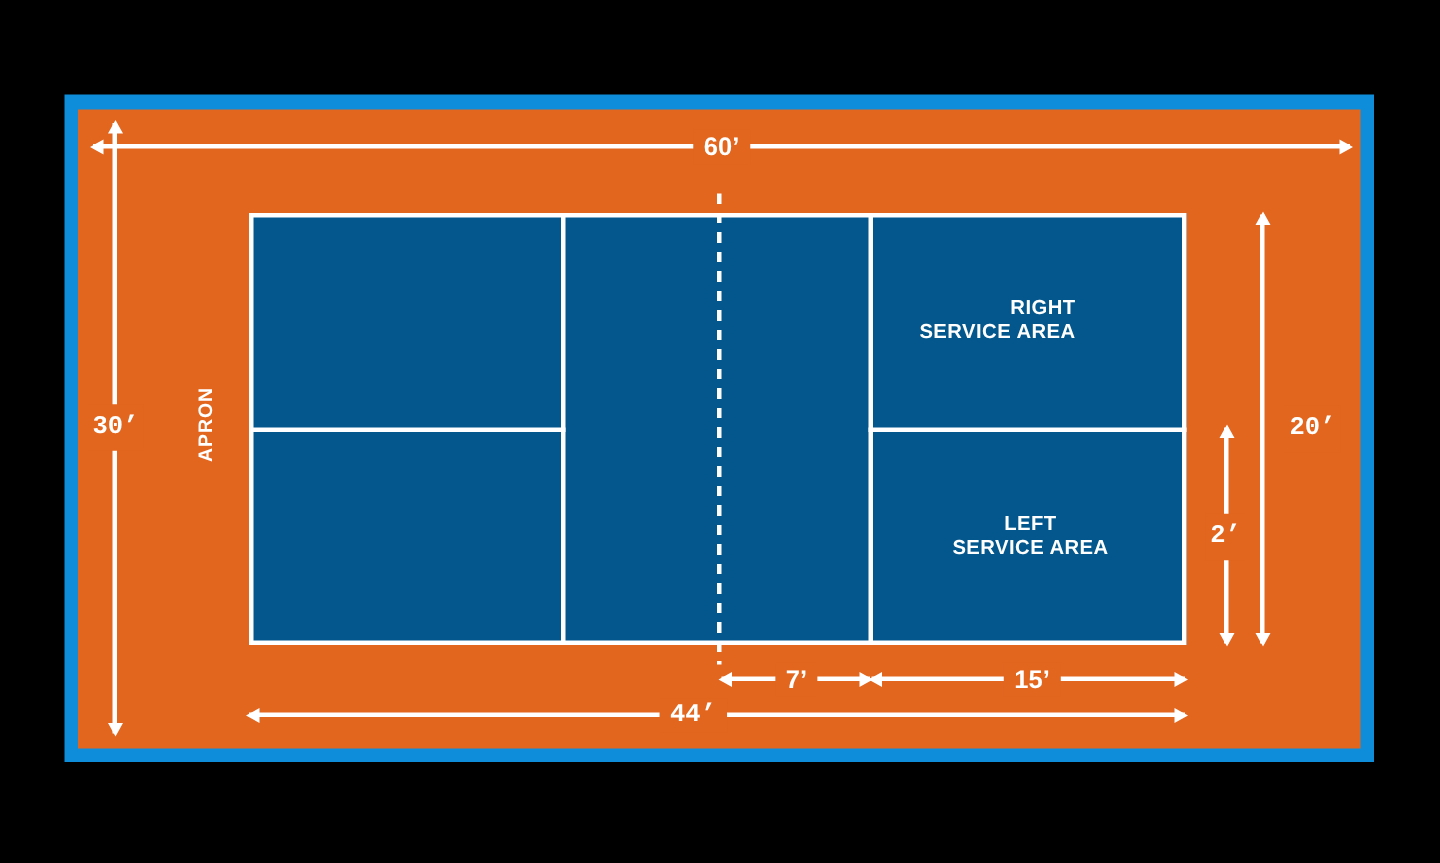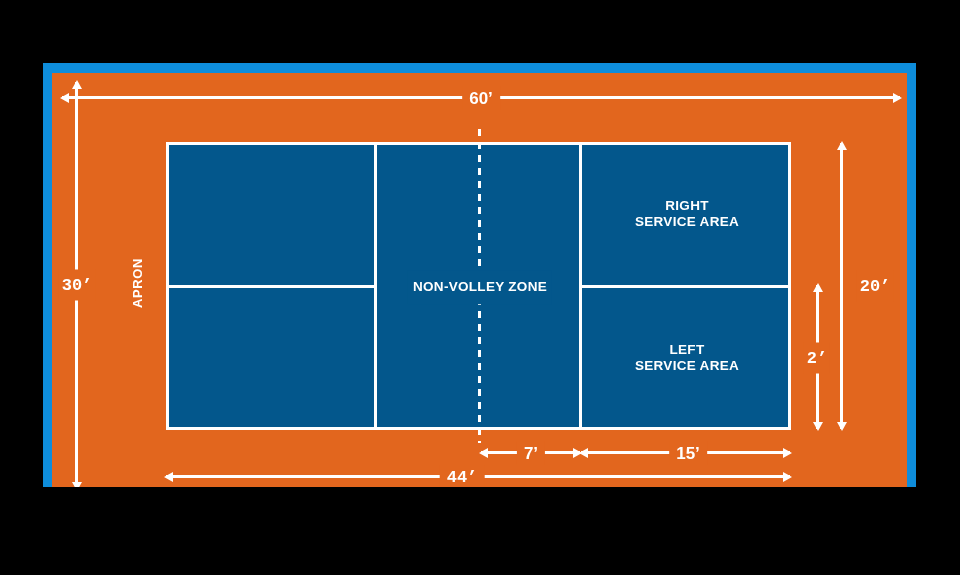--- a/index.html
+++ b/index.html
@@ -1,18 +1,18 @@
 <!DOCTYPE html>
 <html style="--background: #000000; --frame-blue: #0E8DDB; --apron-orange: #E2661E; --court-blue: #03578C; --line-white: #FFFFFF;"><head>
 <meta charset="utf-8">
 <style>
   html,body { margin:0; padding:0; background:#000; }
   * { box-sizing:border-box; }
   .canvas {
-    position:relative; width:960px; height:487px;
+    position:relative; width:960px; height:575px;
     background:var(--background,#000);
     font-family:"Liberation Sans", sans-serif;
     overflow:hidden;
   }
   .frame {
     position:absolute; left:43px; top:63px; width:873px; height:445px;
     background:var(--frame-blue,#0E8DDB);
   }
   .apron {
     position:absolute; left:52px; top:73px; width:855px; height:426px;
@@ -95,23 +95,22 @@
   <div class="dim on-h" style="left:481px; top:98px;">60’</div>
   <div class="dim on-v" style="left:77px; top:285px;">30’</div>
   <div class="dim on-v" style="left:842px; top:286px;margin-left:33px;">20’</div>
   <div class="dim on-v" style="left:817px; top:358px;">2’</div>
   <div class="dim on-h" style="left:531px; top:453px;">7’</div>
   <div class="dim on-h" style="left:688px; top:453px;">15’</div>
   <div class="dim on-h" style="left:462px; top:477px;font-family:Liberation Mono, monospace;">44’</div>
 
   <div class="apron-label">APRON</div>
 
-  <div class="nvz-label">NON-VOLLEY ZONE</div>
 
-  <div class="area-label" style="left:687px; top:213px;">
+  <div class="area-label" style="left:665px; top:213px;text-align:right;">
     <span>RIGHT</span><br>
     <span>SERVICE AREA</span>
   </div>
 
   <div class="area-label" style="left:687px; top:357px;">
     <span>LEFT</span><br>
     <span>SERVICE AREA</span>
   </div>
 
 </div>

